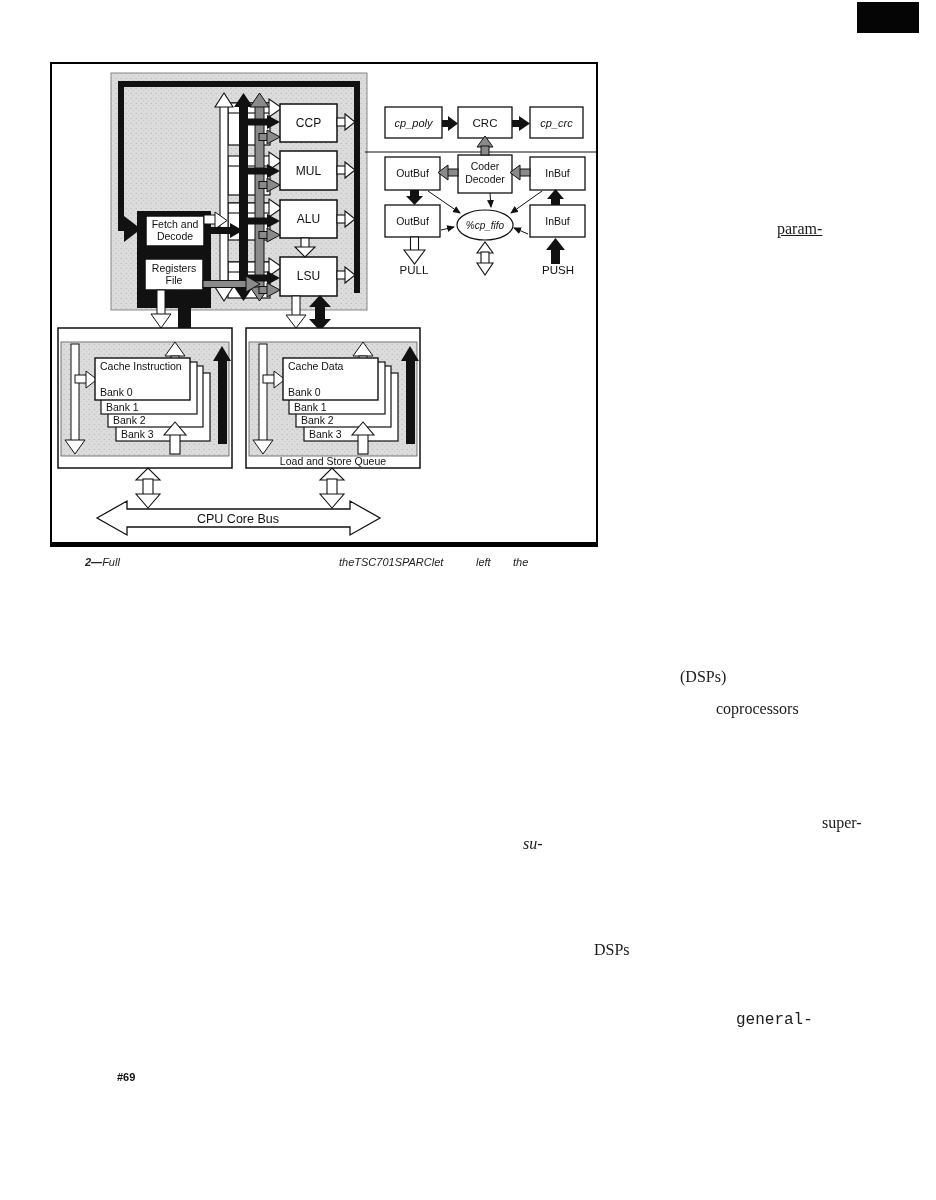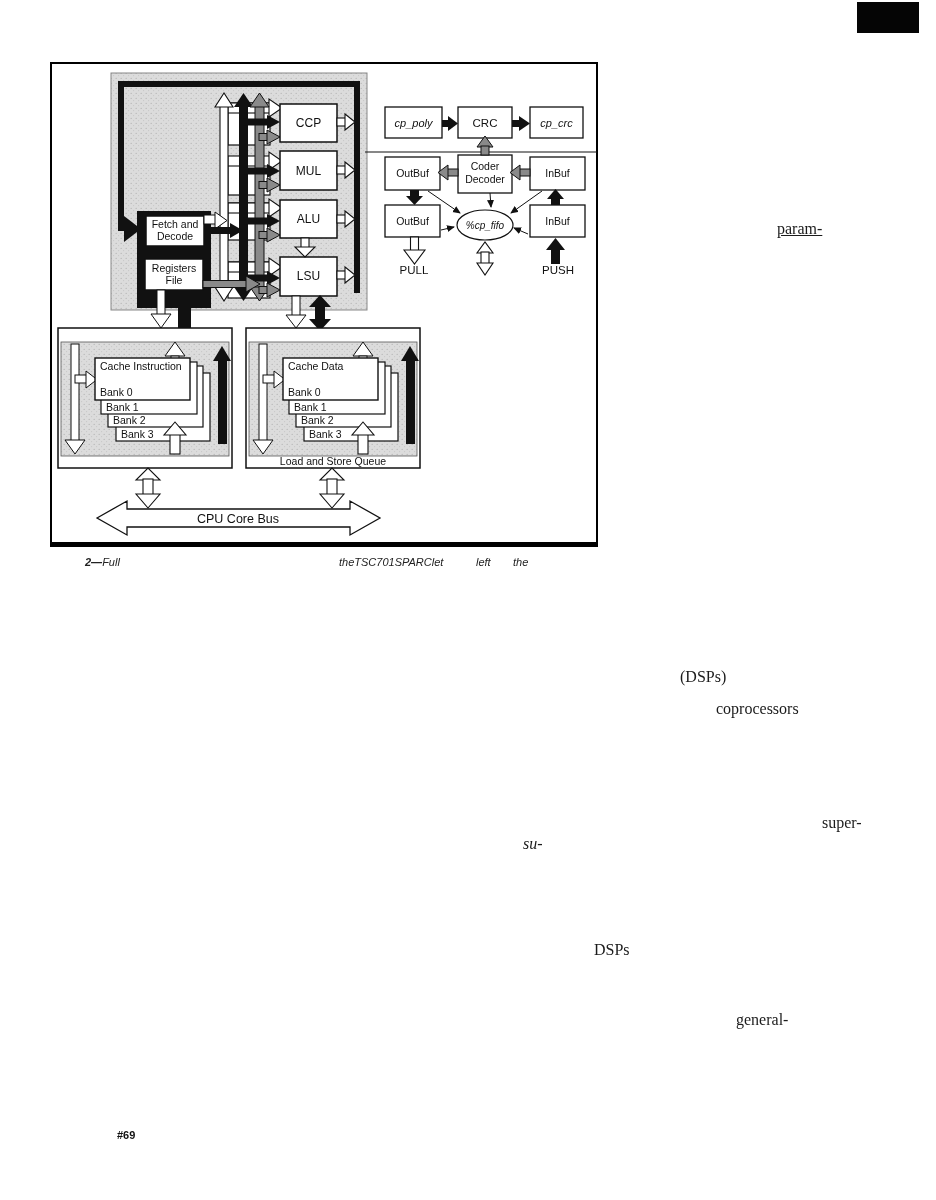--- a/index.html
+++ b/index.html
@@ -21,22 +21,22 @@
   .cap-4{left:463px;}
   
   .frag{position:absolute;font-family:"Liberation Serif",serif;font-size:16px;color:#1b1b1b;
         white-space:nowrap;line-height:1;}
   .frag-param{left:777px;top:221px;text-decoration:underline;}
   .frag-dsps-paren{left:652px;top:669px;margin-left:28px;}
   .frag-coprocessors{left:716px;top:701px;}
   .frag-super{left:822px;top:815px;}
   .frag-su{left:523px;top:836px;font-style:italic;}
   .frag-dsps{left:594px;top:904px;margin-top:38px;}
-  .frag-general{left:736px;top:1012px;}
-  .page-num{position:absolute;left:117px;top:1129px;font-family:"Liberation Sans",sans-serif;
+  .frag-general{left:736px;top:1012px;font-family:Liberation Mono, monospace;}
+  .page-num{position:absolute;left:117px;top:1071px;font-family:"Liberation Sans",sans-serif;
             font-size:11px;font-weight:bold;color:#111;text-align:right;}
   svg text{font-family:"Liberation Sans",sans-serif;fill:#111;}
 </style>
 </head>
 <body>
 
 <div id="page">
 
   <div class="corner-block"></div>
 

